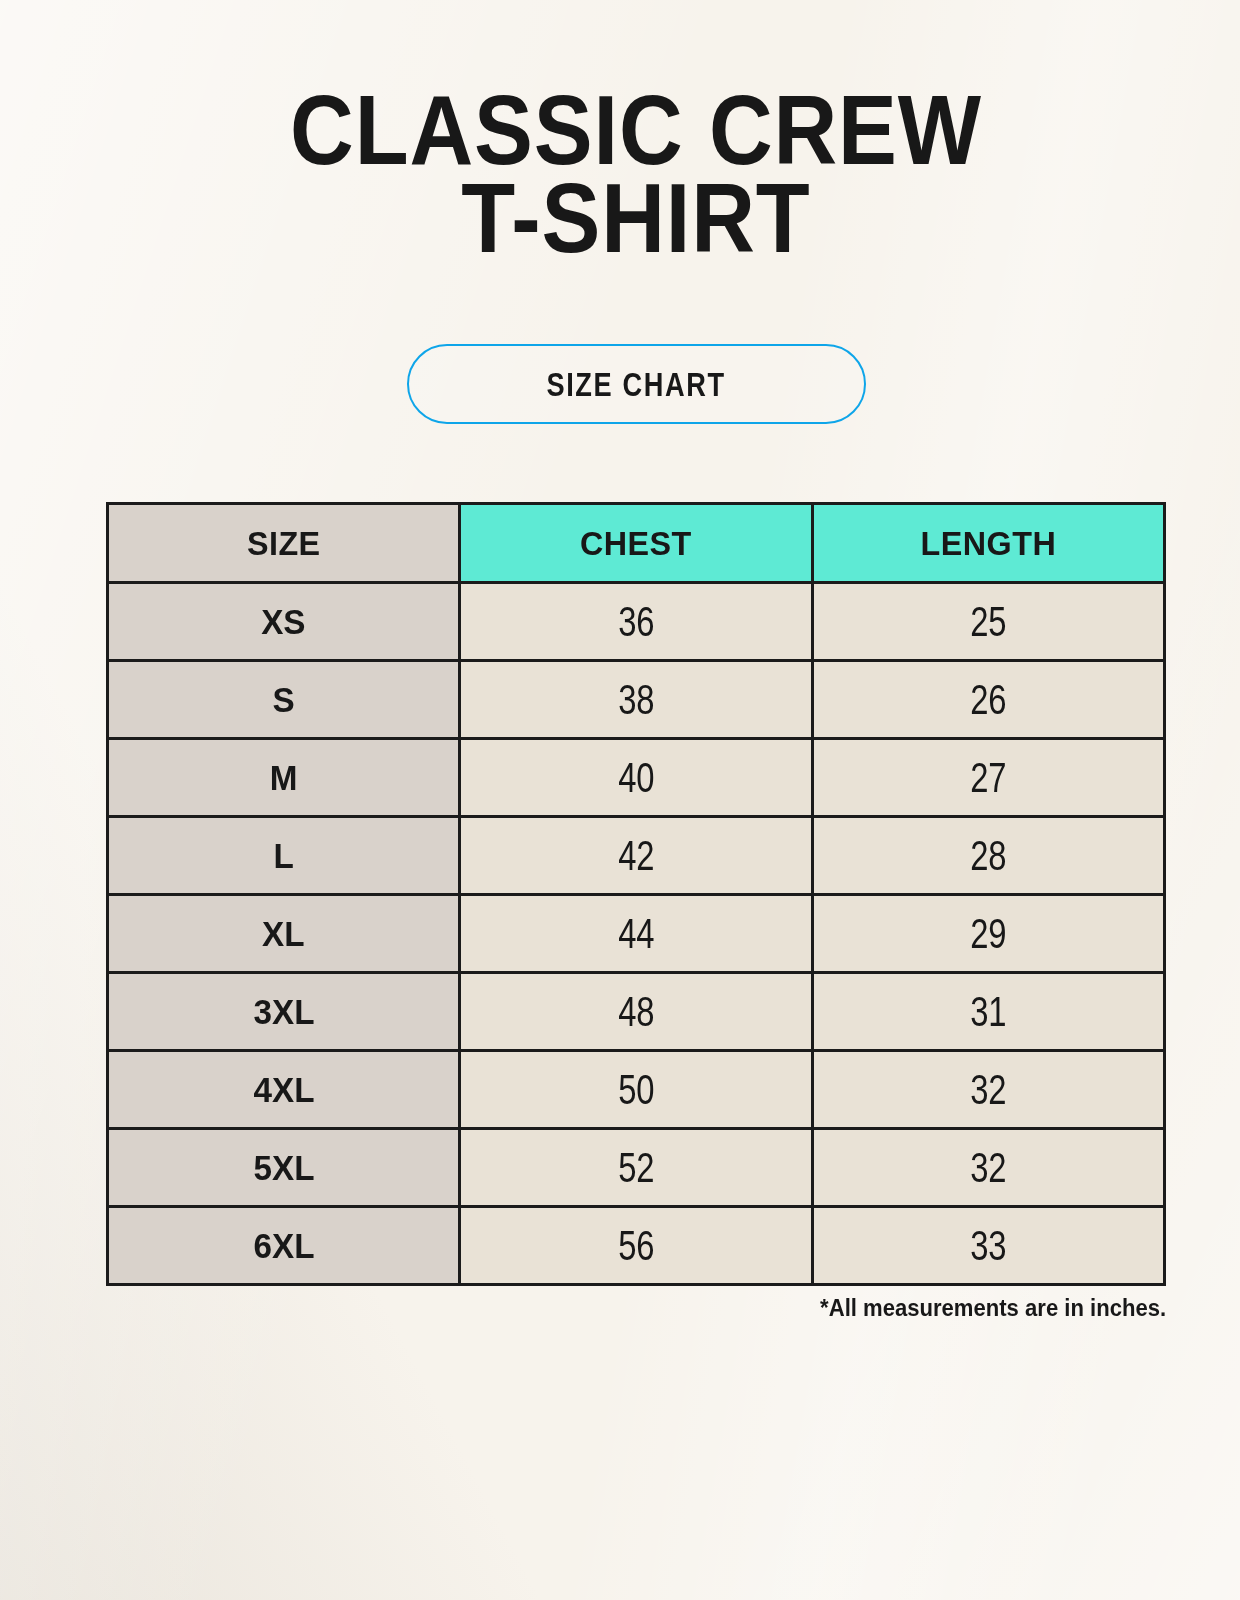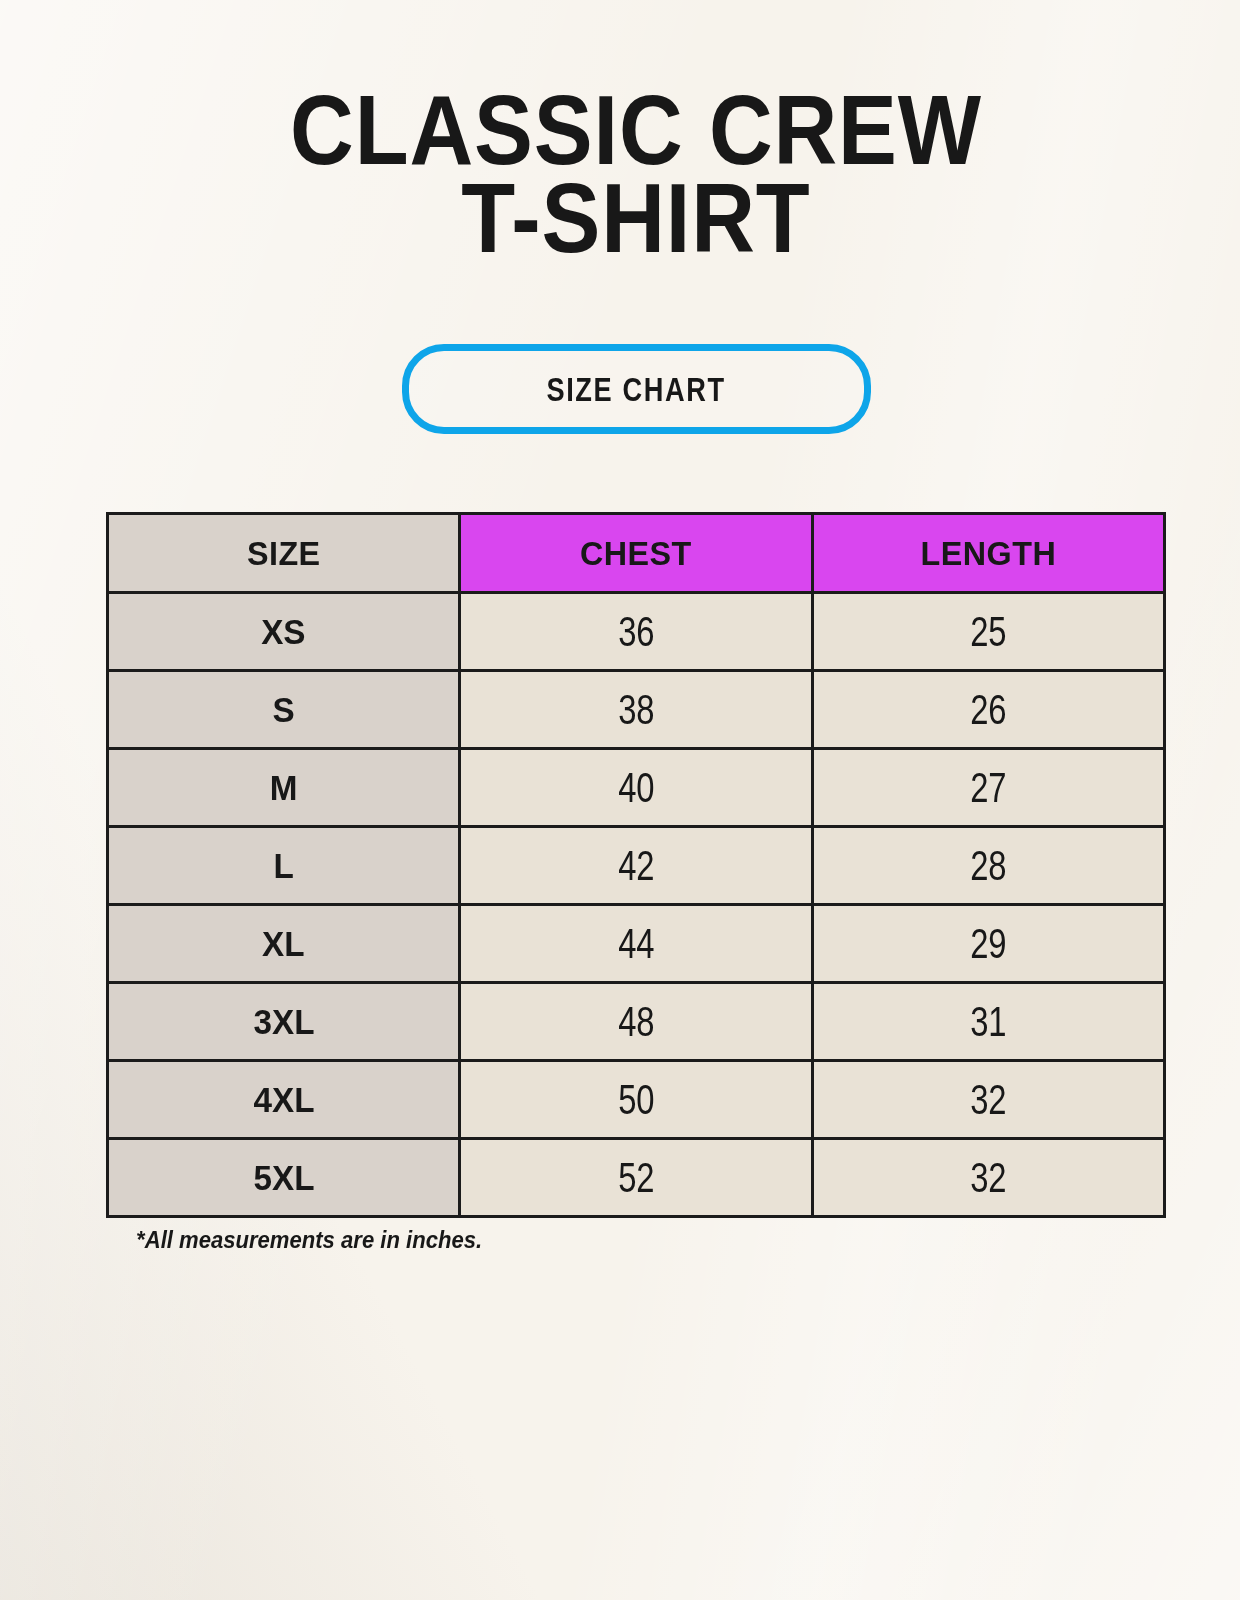--- a/index.html
+++ b/index.html
@@ -33,21 +33,21 @@
     font-weight: bold;
     letter-spacing: 1px;
     transform: scaleX(0.9);
   }
   .title span { display: block; }
 
   .pill {
     margin: 82px auto 0 auto;
     width: 455px;
     height: 76px;
-    border: 7px solid #0ea5e9;
+    border: 2px solid #0ea5e9;
     border-radius: 42px;
     display: flex;
     align-items: center;
     justify-content: center;
     background: rgba(255,255,255,0.12);
   }
   .pill-label {
     display: inline-block;
     font-size: 34px;
     font-weight: bold;
@@ -65,21 +65,21 @@
   .size-table th, .size-table td {
     border: 3px solid #1b1b1b;
     text-align: center;
     vertical-align: middle;
     padding: 0;
   }
   .size-table thead tr { height: 79px; }
   .size-table tbody tr { height: 78px; }
 
   .col-size-bg  { background: #d9d2cb; }
-  .col-meas-hd  { background: #d946ef; }
+  .col-meas-hd  { background: #5eead4; }
   .col-meas-bg  { background: #e9e2d6; }
 
   .hdr-label {
     display: inline-block;
     font-size: 34px;
     font-weight: bold;
     letter-spacing: 0.5px;
     transform: scaleX(0.95);
     white-space: nowrap;
   }
@@ -94,23 +94,23 @@
     display: inline-block;
     font-size: 42px;
     font-weight: normal;
     transform: scaleX(0.78);
     white-space: nowrap;
   }
 
   .footnote {
     width: 1060px;
     margin: 8px auto 0 auto;
+    text-align: right;
     font-size: 24px;
     font-weight: bold;
-    font-style: italic;
   }
   .footnote span {
     display: inline-block;
     transform: scaleX(0.92);
     transform-origin: 100% 50%;
     white-space: nowrap;
   }
 </style>
 </head>
 <body>
@@ -176,20 +176,25 @@
       <tr>
         <td class="col-size-bg"><span class="size-label">4XL</span></td>
         <td class="col-meas-bg"><span class="num-value">50</span></td>
         <td class="col-meas-bg"><span class="num-value">32</span></td>
       </tr>
       <tr>
         <td class="col-size-bg"><span class="size-label">5XL</span></td>
         <td class="col-meas-bg"><span class="num-value">52</span></td>
         <td class="col-meas-bg"><span class="num-value">32</span></td>
       </tr>
+      <tr>
+        <td class="col-size-bg"><span class="size-label">6XL</span></td>
+        <td class="col-meas-bg"><span class="num-value">56</span></td>
+        <td class="col-meas-bg"><span class="num-value">33</span></td>
+      </tr>
     </tbody>
   </table>
 
   <div class="footnote">
     <span>*All measurements are in inches.</span>
   </div>
 
 </div>
 
 </body></html>

